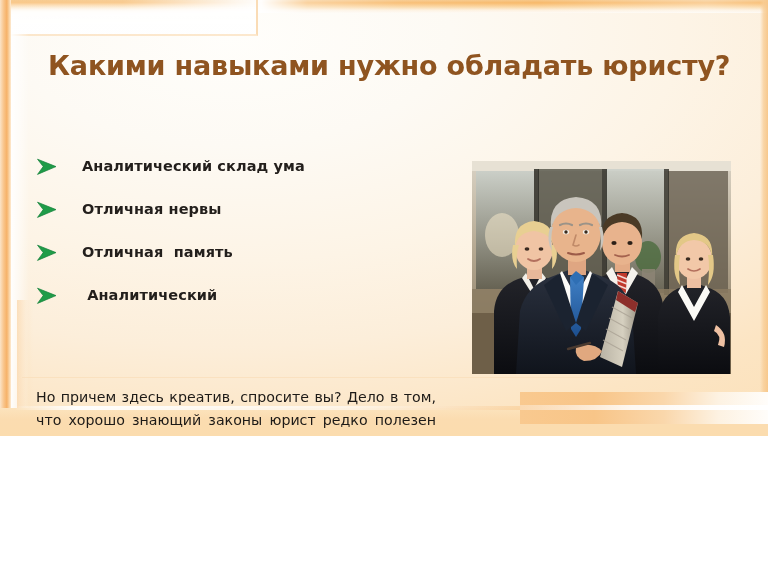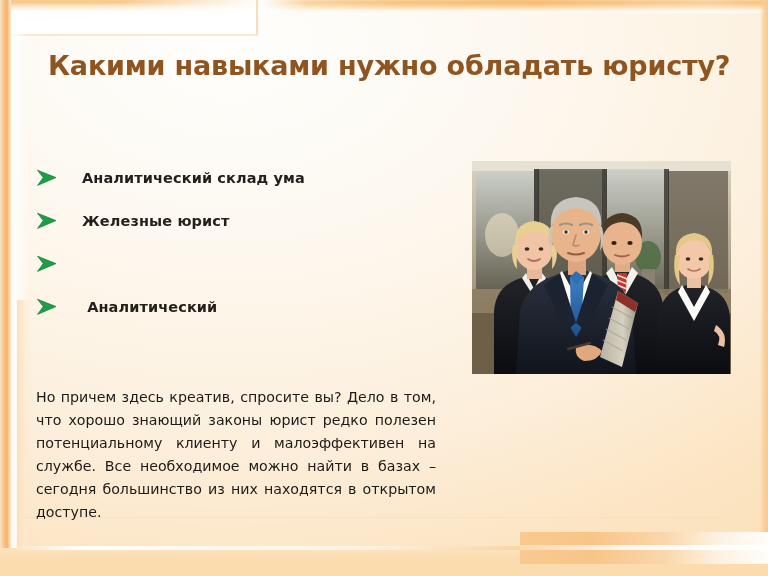--- a/index.html
+++ b/index.html
@@ -7,21 +7,21 @@
     padding: 0;
     background: #ffffff;
   }
   body {
     font-family: "Liberation Sans", sans-serif;
   }
 
   .slide {
     position: relative;
     width: 768px;
-    height: 576px;
+    height: 436px;
     overflow: hidden;
     background:
       radial-gradient(130% 115% at 30% 8%,
         #fffefb 0%,
         #fdfaf4 22%,
         #fdf4e6 45%,
         #fceeda 62%,
         #fce5c4 80%,
         #fbdfb6 100%);
   }
@@ -157,21 +157,20 @@
   .bullets {
     position: absolute;
     left: 36px; top: 158px;
     width: 400px;
     margin: 0;
     padding: 0;
     list-style: none;
   }
   .bullet-item {
     display: flex;
-    align-items: center;
     height: 40px;
     margin-bottom: 3px;
   }
   .bullet-marker {
     flex: 0 0 auto;
     width: 46px;
     color: #23a04a;
     font-size: 19px;
     line-height: 1;
     display: block;
@@ -244,31 +243,32 @@
       <span class="bullet-label">Аналитический склад ума</span>
     </li>
 
     <li class="bullet-item">
       <span class="bullet-marker">
         <svg width="22" height="18" viewBox="0 0 22 18" aria-hidden="true">
           <path d="M1.5 1.2 L20 8.6 L1.5 16.4 L7.2 8.6 Z" fill="#1f9c48"></path>
           <path d="M1.5 1.2 L20 8.6 L1.5 16.4 L7.2 8.6 Z" fill="none" stroke="#12803a" stroke-width="0.7"></path>
         </svg>
       </span>
-      <span class="bullet-label">Железные юрист</span>
+      <span class="bullet-label">Отличная нервы</span>
     </li>
 
 
     <li class="bullet-item">
       <span class="bullet-marker">
         <svg width="22" height="18" viewBox="0 0 22 18" aria-hidden="true">
           <path d="M1.5 1.2 L20 8.6 L1.5 16.4 L7.2 8.6 Z" fill="#1f9c48"></path>
           <path d="M1.5 1.2 L20 8.6 L1.5 16.4 L7.2 8.6 Z" fill="none" stroke="#12803a" stroke-width="0.7"></path>
         </svg>
       </span>
+      <span class="bullet-label">Отличная  память</span>
     </li>
 
     <li class="bullet-item">
       <span class="bullet-marker">
         <svg width="22" height="18" viewBox="0 0 22 18" aria-hidden="true">
           <path d="M1.5 1.2 L20 8.6 L1.5 16.4 L7.2 8.6 Z" fill="#1f9c48"></path>
           <path d="M1.5 1.2 L20 8.6 L1.5 16.4 L7.2 8.6 Z" fill="none" stroke="#12803a" stroke-width="0.7"></path>
         </svg>
       </span>
       <span class="bullet-label"> Аналитический</span>

